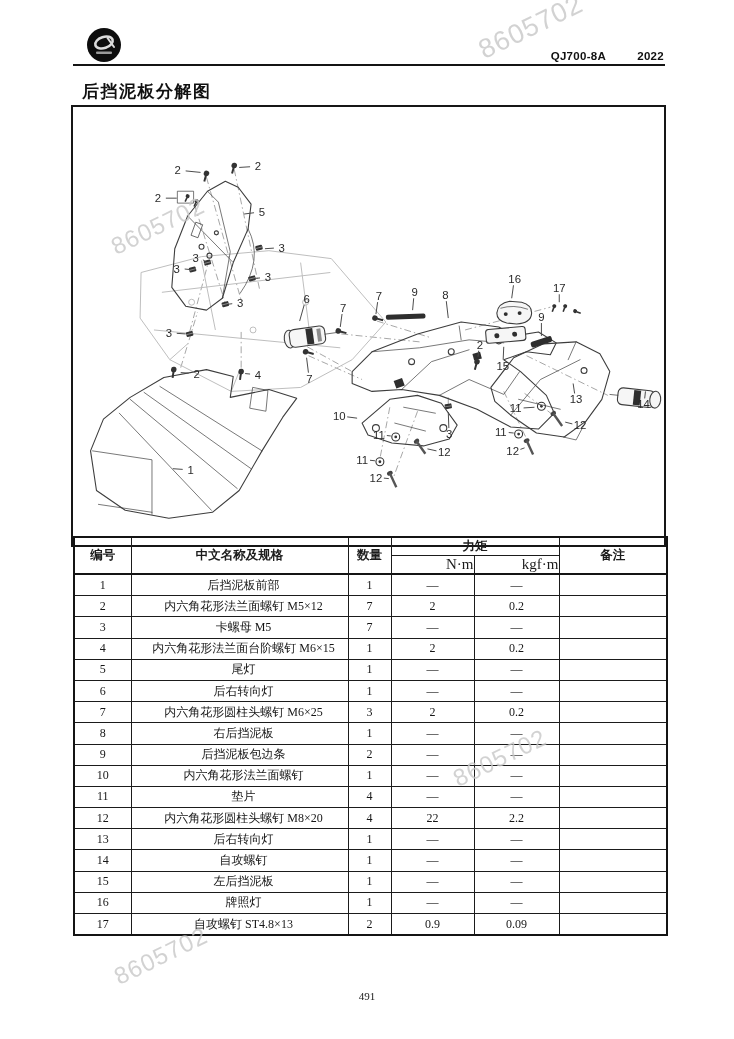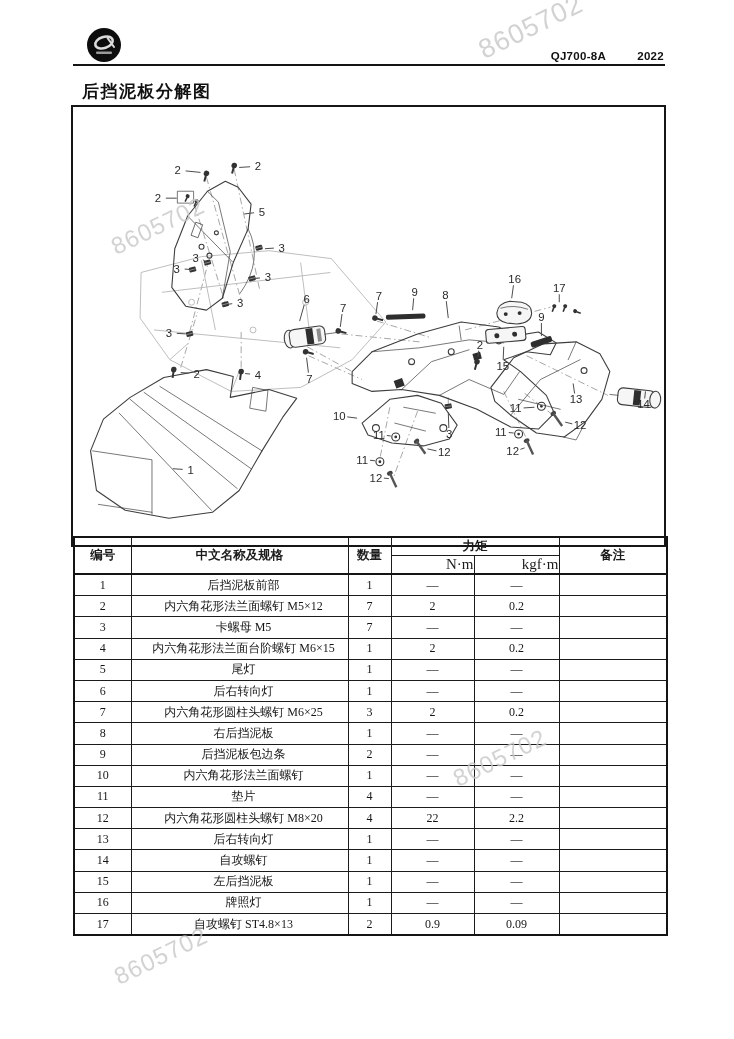--- a/index.html
+++ b/index.html
@@ -468,20 +468,21 @@
           <td class="c-no">17</td>
           <td class="c-name">自攻螺钉 ST4.8×13</td>
           <td class="c-qty">2</td>
           <td class="c-nm">0.9</td>
           <td class="c-kgfm">0.09</td>
           <td class="c-remark"></td>
         </tr>
       </tbody>
   </table>
 
+  <div class="footer">491</div>
 
   <div class="wm-layer">
       <div class="wm" style="left: 531px; top: 27px; font-size: 27px; color: rgb(200, 200, 200); transform: translate(-50%, -50%) rotate(-26deg);">8605702</div>
       <div class="wm" style="left: 158px; top: 226px; font-size: 24px; color: rgb(200, 200, 200); transform: translate(-50%, -50%) rotate(-26deg);">8605702</div>
       <div class="wm" style="left: 500px; top: 758px; font-size: 24px; color: rgb(200, 200, 200); transform: translate(-50%, -50%) rotate(-26deg);">8605702</div>
       <div class="wm" style="left: 161px; top: 956px; font-size: 24px; color: rgb(200, 200, 200); transform: translate(-50%, -50%) rotate(-26deg);">8605702</div>
     </div>
 
 </div>
 

